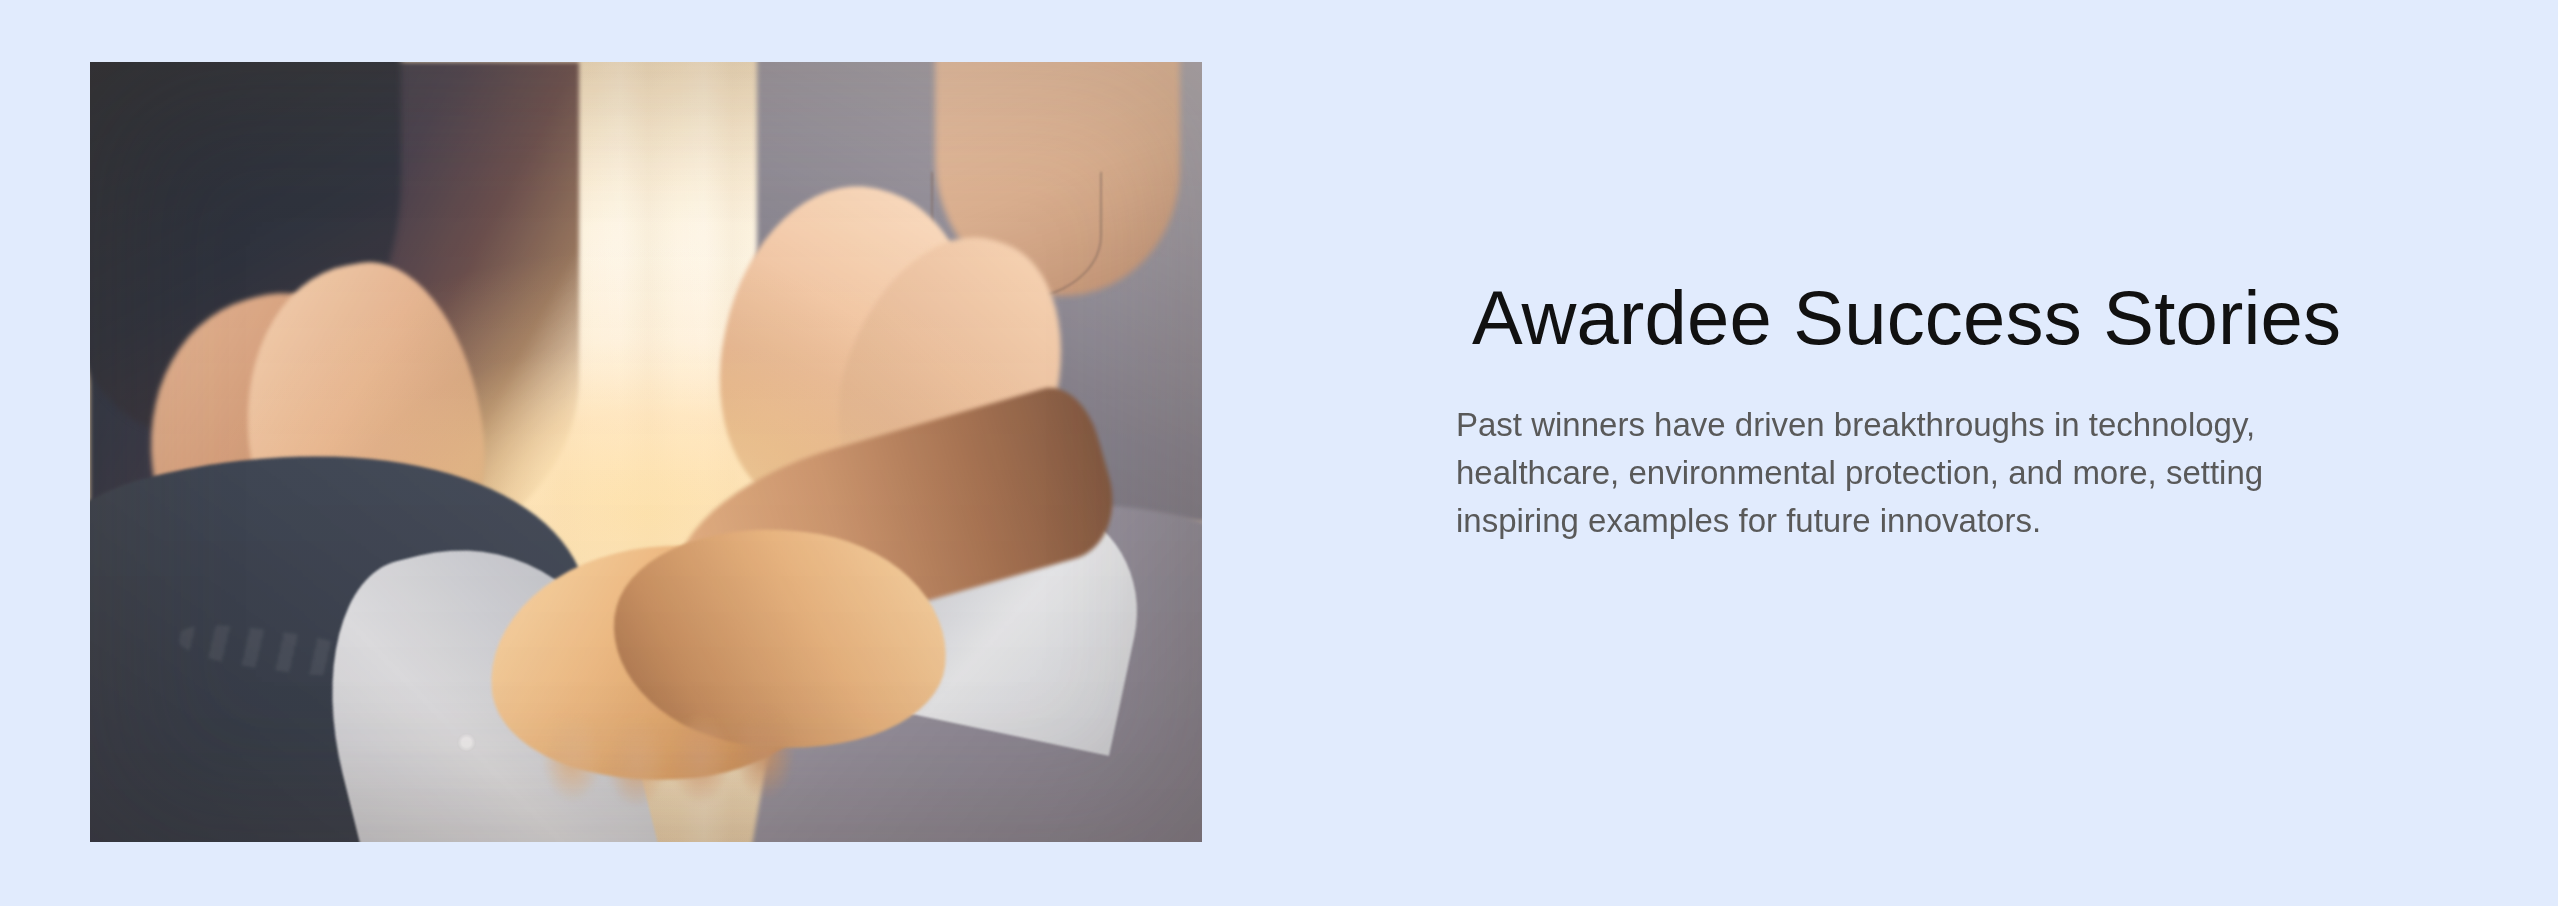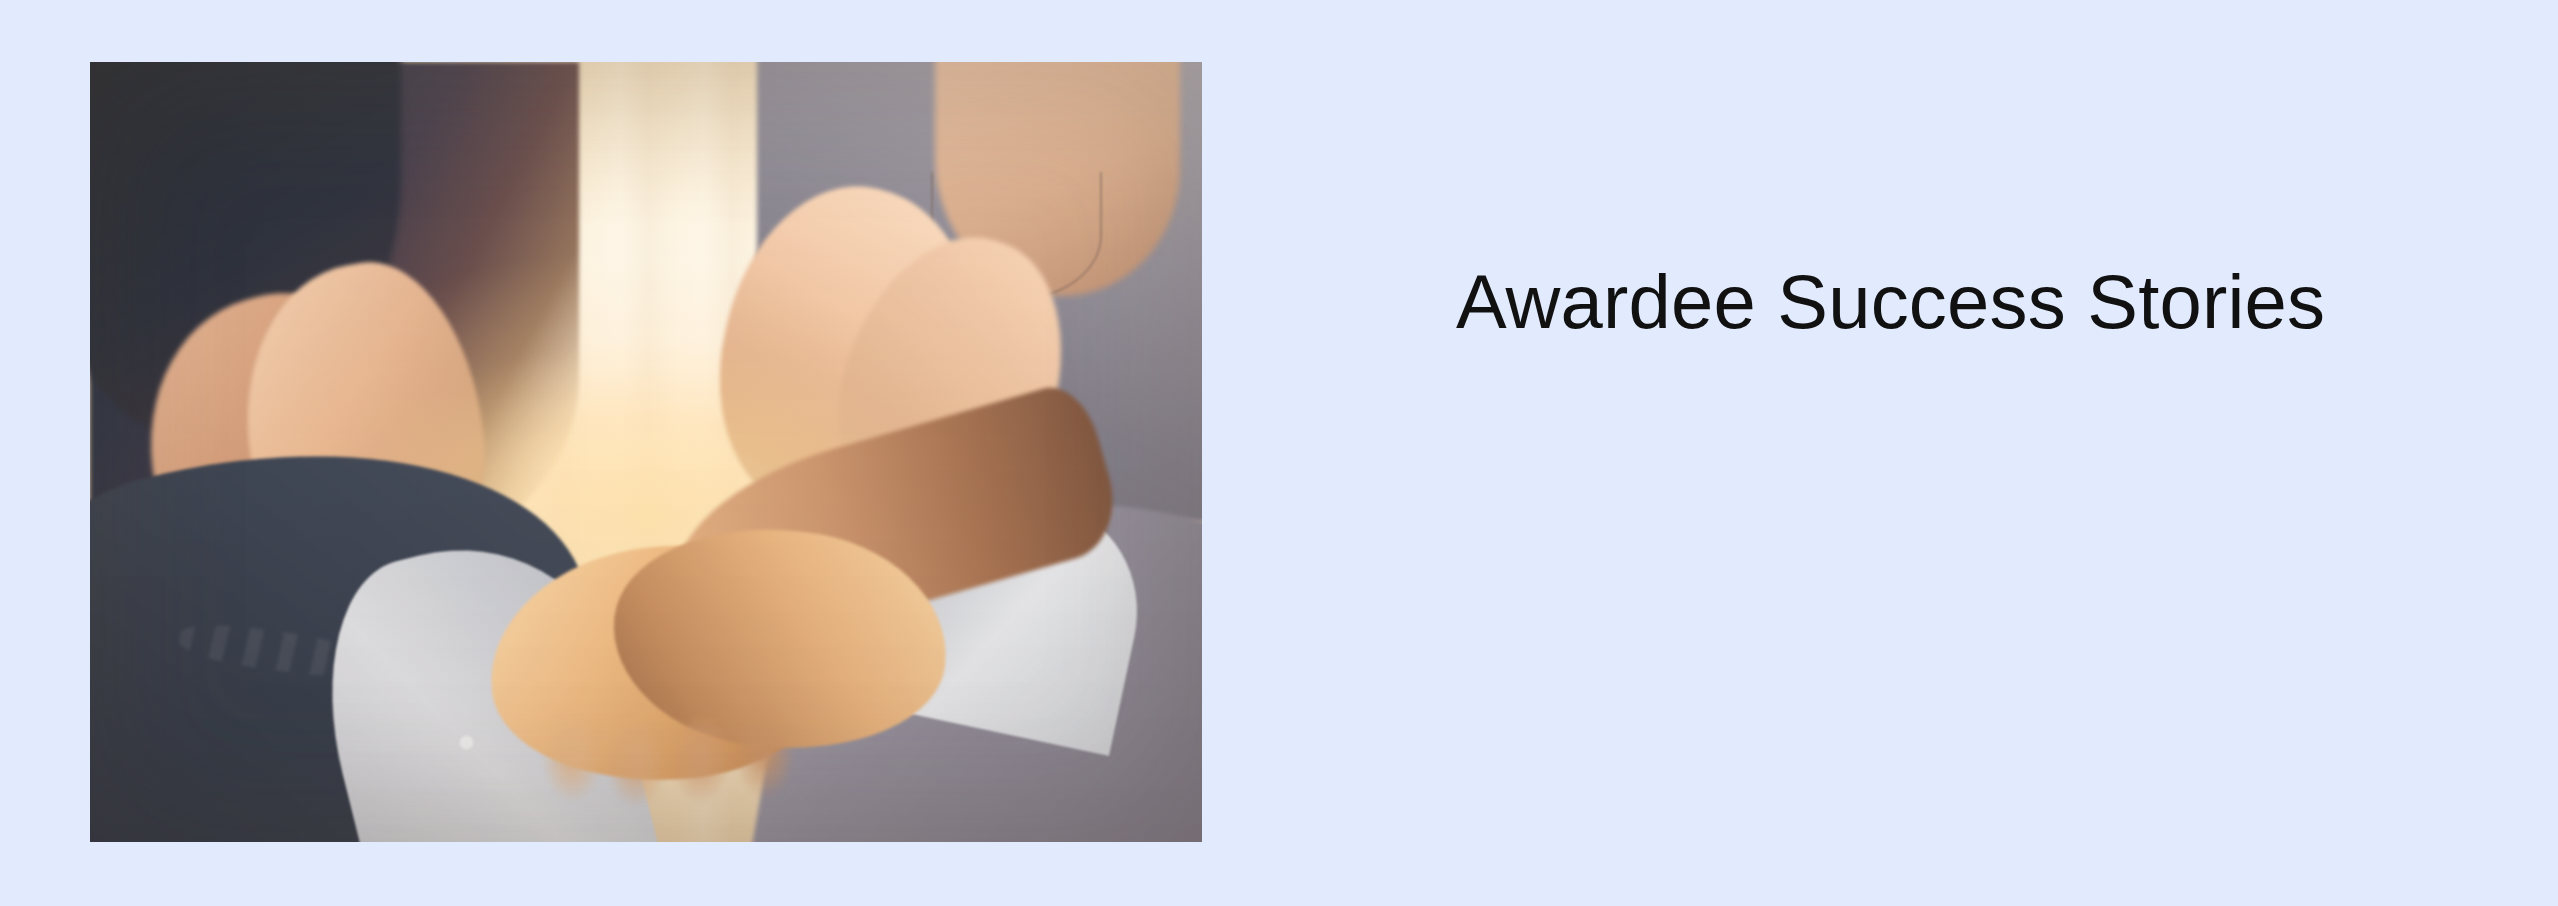--- a/index.html
+++ b/index.html
@@ -241,21 +241,21 @@
   }
 
   
   .copy {
     position: absolute;
     left: 1456px;
     top: 262px;
     width: 940px;
   }
   .headline {
-    margin: 0;
+    margin: 16px;
     font-family: "Liberation Sans Narrow", "Liberation Sans", sans-serif;
     font-size: 76px;
     font-weight: 400;
     line-height: 1.04;
     color: #111111;
     letter-spacing: .2px;
     white-space: nowrap;
   }
   .subcopy {
     margin: 44px 0 0 0;
@@ -302,15 +302,20 @@
     <div class="ph-shake-a"></div>
     <div class="ph-shake-b"></div>
     <div class="ph-fingers"></div>
 
     <div class="photo-layer ph-soft"></div>
     <div class="photo-layer ph-vignette"></div>
   </div>
 
   <div class="copy">
     <h1 class="headline">Awardee Success Stories</h1>
+    <p class="subcopy">
+      <span class="line">Past winners have driven breakthroughs in technology,</span>
+      <span class="line">healthcare, environmental protection, and more, setting</span>
+      <span class="line">inspiring examples for future innovators.</span>
+    </p>
   </div>
 
 </div>
 
 </body></html>

